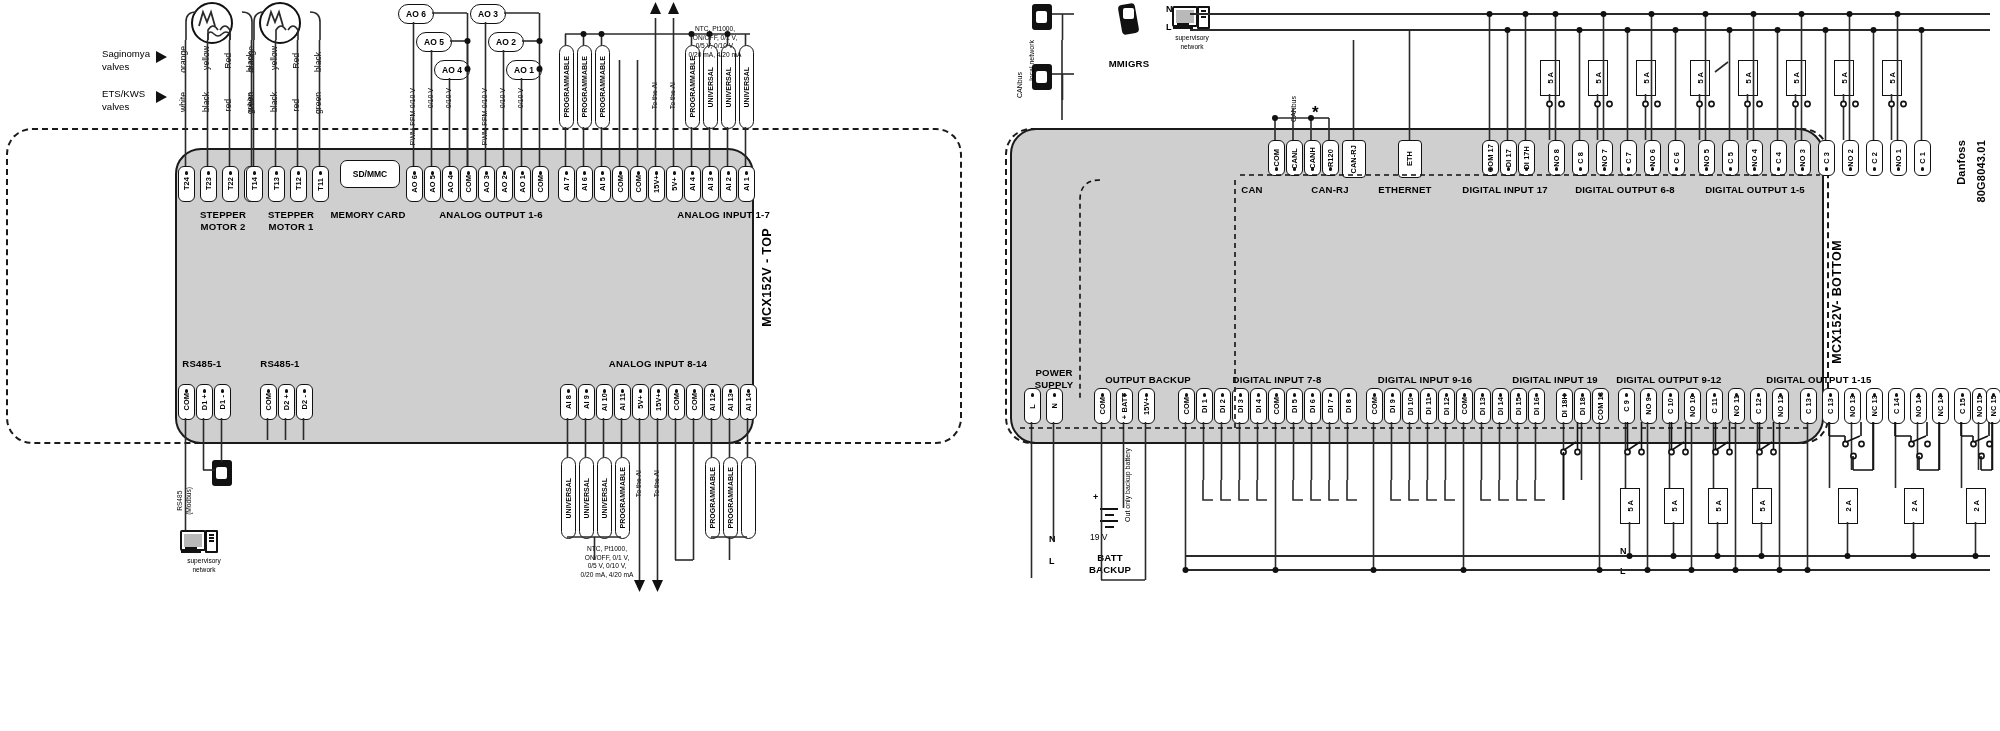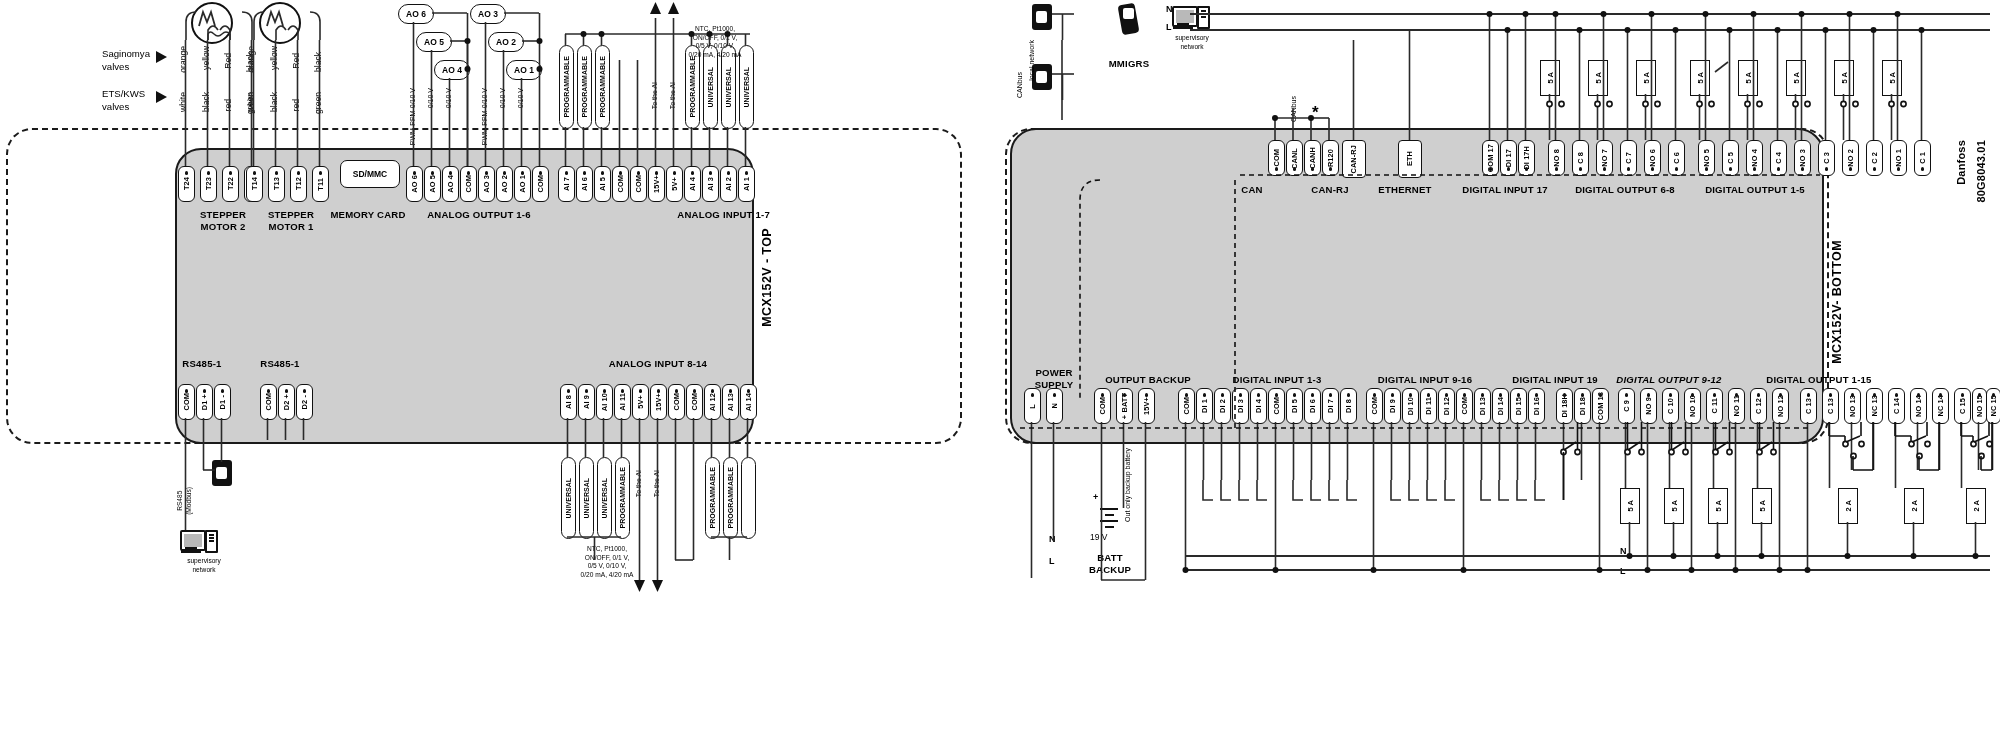--- a/index.html
+++ b/index.html
@@ -147,21 +147,21 @@
   <div class="vtxt" style="left:247px;top:92px;">white</div>
   <div class="vtxt" style="left:270px;top:92px;">black</div>
   <div class="vtxt" style="left:292px;top:99px;">red</div>
   <div class="vtxt" style="left:314px;top:92px;">green</div>
 
   <div class="sect" style="left:178px;top:209px;width:90px;">STEPPER
 MOTOR 2</div>
   <div class="sect" style="left:246px;top:209px;width:90px;">STEPPER
 MOTOR 1</div>
   <div class="sect" style="left:320px;top:209px;width:96px;">MEMORY CARD</div>
-  <div class="sect" style="left:404px;top:209px;width:150px;">ANALOG OUTPUT 1-6</div>
+  <div class="sect" style="left:416px;top:209px;width:150px;">ANALOG OUTPUT 1-6</div>
   <div class="sect" style="left:610px;top:209px;width:160px;text-align:right;">ANALOG INPUT 1-7</div>
   <div class="sect" style="left:162px;top:358px;width:80px;">RS485-1</div>
   <div class="sect" style="left:240px;top:358px;width:80px;">RS485-1</div>
   <div class="sect" style="left:578px;top:358px;width:160px;">ANALOG INPUT 8-14</div>
 
   <div class="pill h" style="left:340px;top:160px;width:58px;height:26px;border-radius:7px;">
     <span>SD/MMC</span>
   </div>
 
   <div class="term dot" style="left:178px;top:166px;width:15px;height:34px;">
@@ -413,24 +413,24 @@
   <div class="sect" style="left:1222px;top:184px;width:60px;">CAN</div>
   <div class="sect" style="left:1300px;top:184px;width:60px;">CAN-RJ</div>
   <div class="sect" style="left:1370px;top:184px;width:70px;">ETHERNET</div>
   <div class="sect" style="left:1452px;top:184px;width:106px;">DIGITAL INPUT 17</div>
   <div class="sect" style="left:1560px;top:184px;width:130px;">DIGITAL OUTPUT 6-8</div>
   <div class="sect" style="left:1690px;top:184px;width:130px;">DIGITAL OUTPUT 1-5</div>
 
   <div class="sect" style="left:1022px;top:367px;width:64px;">POWER
 SUPPLY</div>
   <div class="sect" style="left:1090px;top:374px;width:116px;">OUTPUT BACKUP</div>
-  <div class="sect" style="left:1212px;top:374px;width:130px;">DIGITAL INPUT 1-3</div>
+  <div class="sect" style="left:1212px;top:374px;width:130px;">DIGITAL INPUT 7-8</div>
   <div class="sect" style="left:1358px;top:374px;width:134px;">DIGITAL INPUT 9-16</div>
   <div class="sect" style="left:1500px;top:374px;width:110px;">DIGITAL INPUT 19</div>
-  <div class="sect" style="left:1602px;top:374px;width:134px;font-style:italic;">DIGITAL OUTPUT 9-12</div>
+  <div class="sect" style="left:1602px;top:374px;width:134px;">DIGITAL OUTPUT 9-12</div>
   <div class="sect" style="left:1748px;top:374px;width:142px;">DIGITAL OUTPUT 1-15</div>
 
   <div class="term dotb" style="left:1268px;top:140px;width:15px;height:34px;">
       <span>COM</span>
     </div>
   <div class="term dotb" style="left:1286px;top:140px;width:15px;height:34px;">
       <span>CANL</span>
     </div>
   <div class="term dotb" style="left:1304px;top:140px;width:15px;height:34px;">
       <span>CANH</span>

